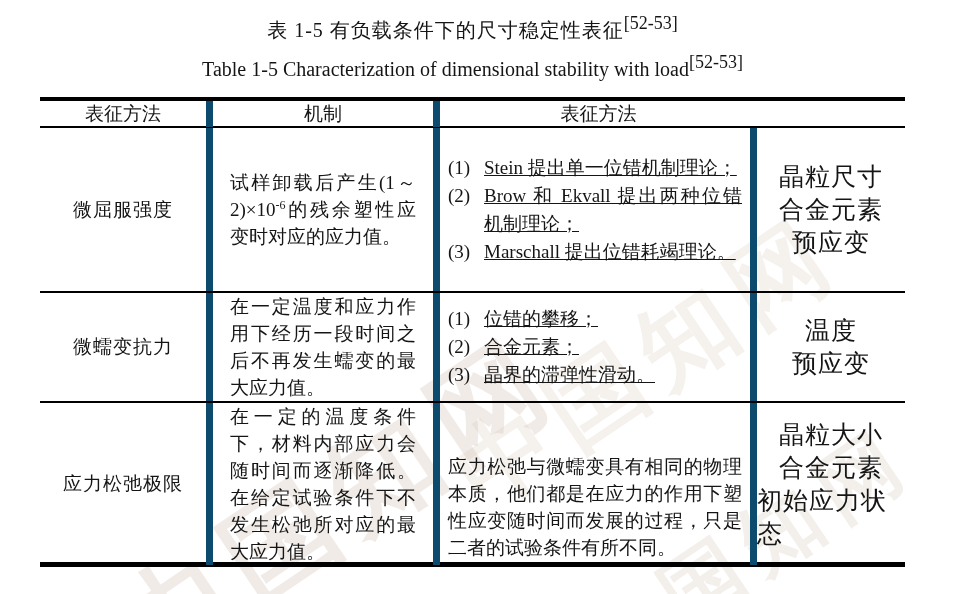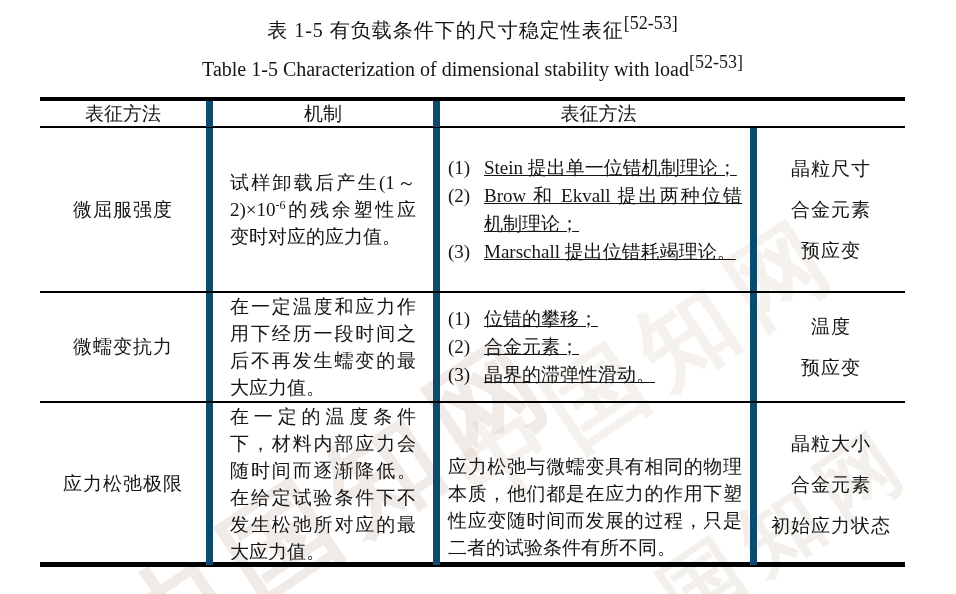--- a/index.html
+++ b/index.html
@@ -57,21 +57,21 @@
     text-align: justify;
   }
   .cell-def sup { font-size: 12px; line-height: 0; }
 
   .cell-mech { font-size: 19px; line-height: 28px; padding: 2px 8px; }
   .mech-item { display: flex; }
   .mech-num { flex: 0 0 36px; }
   .mech-text { flex: 1 1 auto; text-align: justify; text-decoration: underline; }
   .mech-para { text-align: justify; line-height: 27px; margin-top: 46px; }
 
-  .cell-factors { align-items: center; text-align: right; font-size: 19px; line-height: 33px; letter-spacing: 1px; gap: 8px; }
+  .cell-factors { align-items: center; text-align: left; font-size: 25px; line-height: 33px; letter-spacing: 1px; }
 </style>
 </head>
 <body>
 
 <div class="watermark-layer">
   <span class="wm wm1">中国知网</span>
   <span class="wm wm2">中国知网</span>
   <span class="wm wm3">中国知网</span>
 </div>
 

